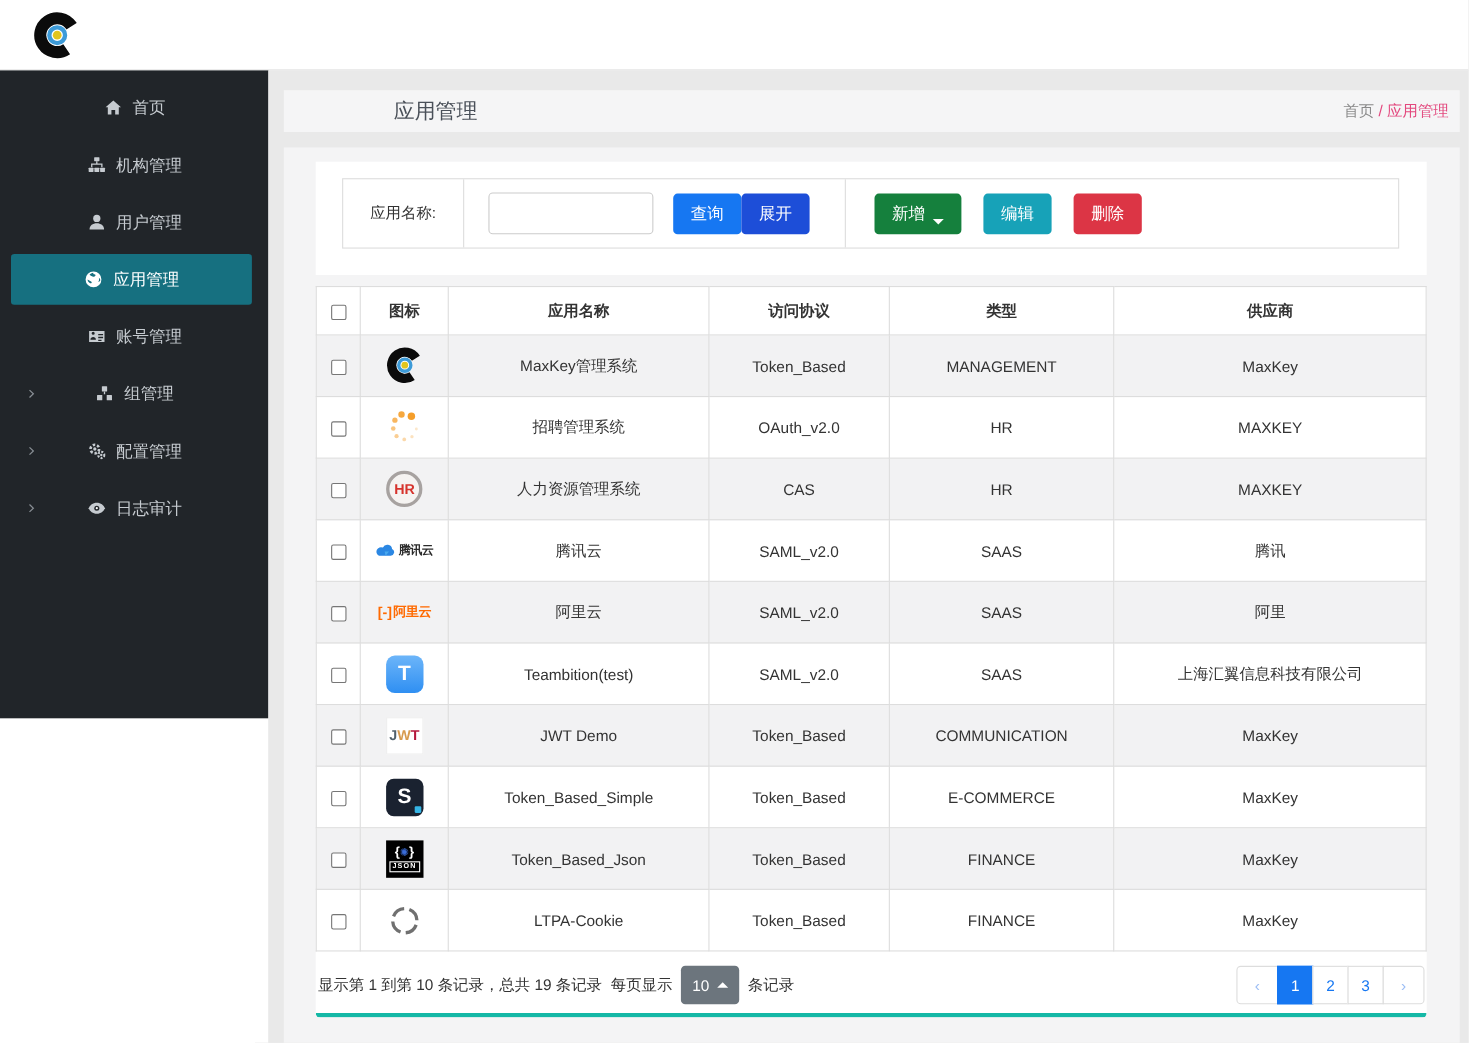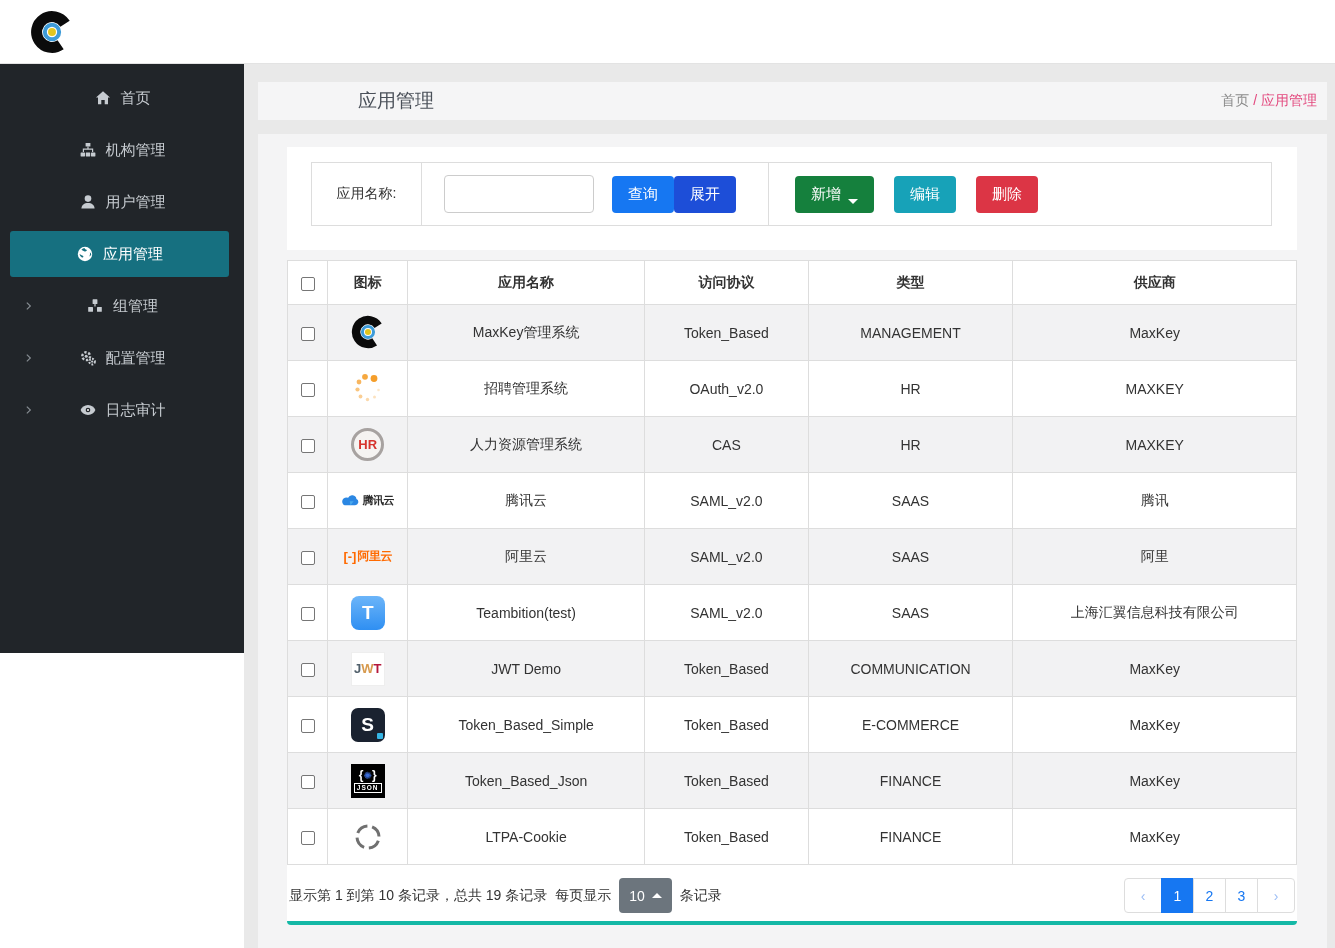--- a/index.html
+++ b/index.html
@@ -157,20 +157,28 @@
           </span>
           <span class="si-label">用户管理</span>
         </div>
         <div class="side-item active">
           <span class="si-icon">
             <svg viewBox="0 0 16 16">
               <path fill-rule="evenodd" d="M8 .8a7.2 7.2 0 1 0 0 14.4A7.2 7.2 0 0 0 8 .8zm-3.6 3c.8-1 2-1.8 3.4-1.9-.3.8.2 1.4 1 1.5.9.1 1.3.7.8 1.4-.5.8-1.6.9-2.5.5-1-.4-2.1-.9-2.7-1.5zm7.8 6.6c.9-1.1 1.1-2.7.6-4 .9.4 1.4 1.2 1.4 2.2 0 .8-.8 1.5-2 1.8zM5 11.5c-1.4-.6-2.3-1.9-2.4-3.4.9.7 2.2 1.1 3.2 1.7 1 .6.8 1.7-.8 1.7z"></path>
             </svg>
           </span>
           <span class="si-label">应用管理</span>
+        </div>
+        <div class="side-item">
+          <span class="si-icon">
+            <svg viewBox="0 0 16 16">
+              <path fill-rule="evenodd" d="M1 3h14v10H1zm3.7 3.4a1.4 1.4 0 1 0 0-2.8 1.4 1.4 0 0 0 0 2.8zM2.2 10.9c0-1.7 1.2-2.6 2.5-2.6s2.5.9 2.5 2.6zM9.3 5.6h4.4v1.2H9.3zm0 2.6h4.4v1.2H9.3zm0 2.6h3v1.2h-3z"></path>
+            </svg>
+          </span>
+          <span class="si-label">账号管理</span>
         </div>
         <div class="side-item">
           <span class="chev">
             <svg viewBox="0 0 16 16">
               <path d="M4.7 2.6 10.4 8l-5.7 5.4-1.2-1.2L8 8 3.5 3.8z"></path>
             </svg>
           </span>
           <span class="si-icon">
             <svg viewBox="0 0 16 16">
               <rect x="5.6" y="1.2" width="4.8" height="4.8" rx=".5"></rect>

